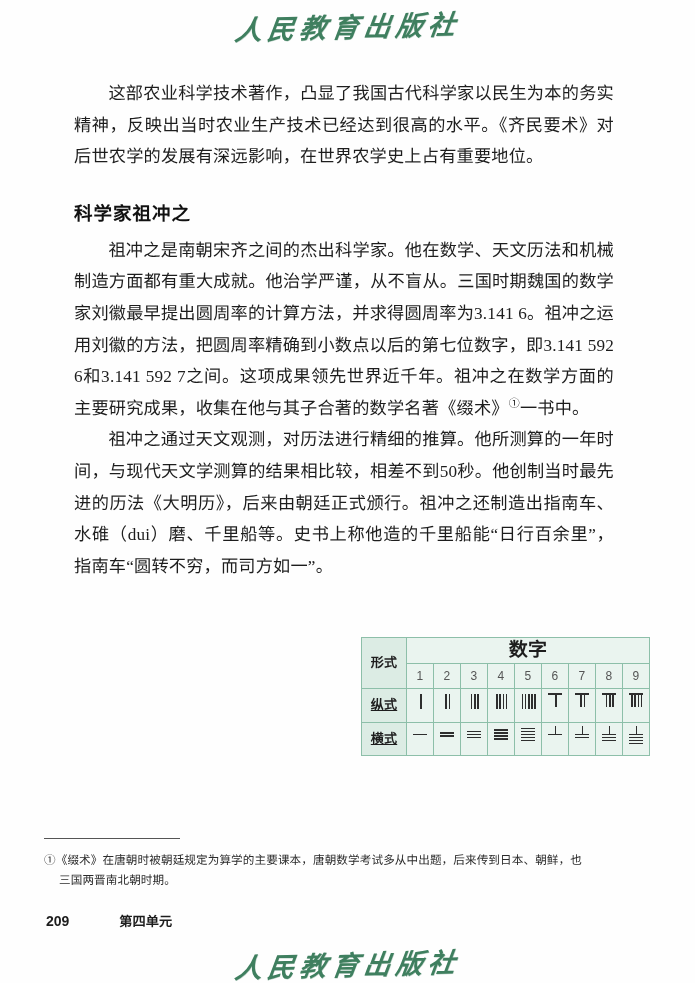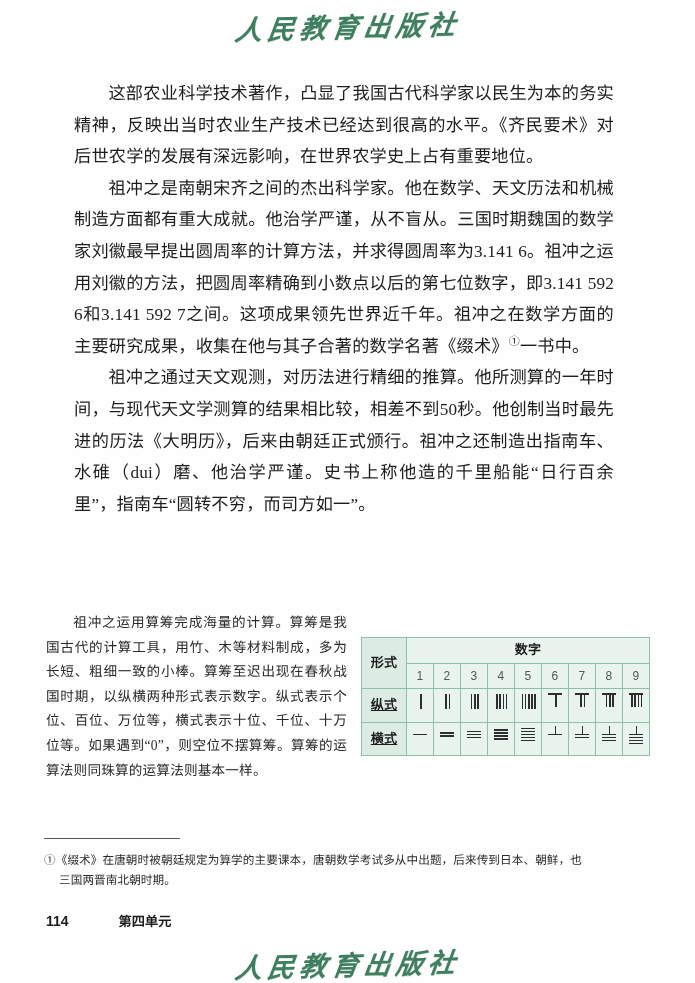--- a/index.html
+++ b/index.html
@@ -132,21 +132,21 @@
     background: #eaf4ef;
   }
   table.rods th.formcol {
     width: 44px;
     background: #dcece4;
     font-size: 13px;
     font-weight: 700;
     padding: 0;
   }
   table.rods th.numhdr {
-    font-size: 13px;
+    font-size: 19px;
     font-weight: 700;
     height: 22px;
     padding: 0 2px;
   }
   table.rods th.digit {
     font-size: 12px;
     font-weight: 400;
     width: 26px;
     height: 20px;
     padding: 0;
@@ -224,24 +224,25 @@
 <div class="page">
 
   <div class="logo-wrap logo-top">
     <span class="logo-text">人民教育出版社</span>
   </div>
 
   <div class="content">
 
     <p class="body">这部农业科学技术著作，凸显了我国古代科学家以民生为本的务实精神，反映出当时农业生产技术已经达到很高的水平。《齐民要术》对后世农学的发展有深远影响，在世界农学史上占有重要地位。</p>
 
+    <h2 class="section-title">科学家祖冲之</h2>
 
     <p class="body"><span>祖冲之是南朝宋齐之间的杰出科学家。他在数学、天文历法和机械制造方面都有重大成就。他治学严谨，从不盲从。三国时期魏国的数学家刘徽最早提出圆周率的计算方法，并求得圆周率为3.141 6。祖冲之运用刘徽的方法，把圆周率精确到小数点以后的第七位数字，即3.141 592 6和3.141 592 7之间。这项成果领先世界近千年。祖冲之在数学方面的主要研究成果，收集在他与其子合著的数学名著《缀术》</span><sup class="fn">①</sup><span>一书中。</span></p>
 
-    <p class="body">祖冲之通过天文观测，对历法进行精细的推算。他所测算的一年时间，与现代天文学测算的结果相比较，相差不到50秒。他创制当时最先进的历法《大明历》，后来由朝廷正式颁行。祖冲之还制造出指南车、水碓（dui）磨、他治学严谨。史书上称他造的千里船能“日行百余里”，指南车“圆转不穷，而司方如一”。</p>
+    <p class="body">祖冲之通过天文观测，对历法进行精细的推算。他所测算的一年时间，与现代天文学测算的结果相比较，相差不到50秒。他创制当时最先进的历法《大明历》，后来由朝廷正式颁行。祖冲之还制造出指南车、水碓（dui）磨、千里船等。史书上称他造的千里船能“日行百余里”，指南车“圆转不穷，而司方如一”。</p>
   </div>
 
   <div class="aside">
 
     <div class="aside-body">
       <div class="float-tbl">
         <table class="rods">
           <thead>
             <tr>
               <th class="formcol" rowspan="2">形式</th>
@@ -280,34 +281,33 @@
                 <td class="rodcell"><span class="rodbox"><i style="left: 5px; top: 6.5px; width: 14px; height: 1.5px;"></i><i style="left: 5px; top: 9.5px; width: 14px; height: 1.5px;"></i><i style="left: 5px; top: 12.5px; width: 14px; height: 1.5px;"></i><i style="left: 5px; top: 15.5px; width: 14px; height: 1.5px;"></i></span></td>
                 <td class="rodcell"><span class="rodbox"><i style="left: 5px; top: 5px; width: 14px; height: 1.5px;"></i><i style="left: 5px; top: 8px; width: 14px; height: 1.5px;"></i><i style="left: 5px; top: 11px; width: 14px; height: 1.5px;"></i><i style="left: 5px; top: 14px; width: 14px; height: 1.5px;"></i><i style="left: 5px; top: 17px; width: 14px; height: 1.5px;"></i></span></td>
                 <td class="rodcell"><span class="rodbox"><i style="left: 11.5px; top: 3px; width: 1.5px; height: 8px;"></i><i style="left: 5px; top: 11px; width: 14px; height: 1.5px;"></i></span></td>
                 <td class="rodcell"><span class="rodbox"><i style="left: 11.5px; top: 3px; width: 1.5px; height: 8px;"></i><i style="left: 5px; top: 11px; width: 14px; height: 1.5px;"></i><i style="left: 5px; top: 14px; width: 14px; height: 1.5px;"></i></span></td>
                 <td class="rodcell"><span class="rodbox"><i style="left: 11.5px; top: 3px; width: 1.5px; height: 8px;"></i><i style="left: 5px; top: 11px; width: 14px; height: 1.5px;"></i><i style="left: 5px; top: 14px; width: 14px; height: 1.5px;"></i><i style="left: 5px; top: 17px; width: 14px; height: 1.5px;"></i></span></td>
                 <td class="rodcell"><span class="rodbox"><i style="left: 11.5px; top: 3px; width: 1.5px; height: 8px;"></i><i style="left: 5px; top: 11px; width: 14px; height: 1.5px;"></i><i style="left: 5px; top: 14px; width: 14px; height: 1.5px;"></i><i style="left: 5px; top: 17px; width: 14px; height: 1.5px;"></i><i style="left: 5px; top: 20px; width: 14px; height: 1.5px;"></i></span></td>
               </tr>
             </tbody>
         </table>
       </div>
-      <span>祖冲之运用算筹完成海量的计算。算筹是我国古代的计算工具，用竹、木等材料制成，多为长短、粗细一致的小棒。算筹至迟出现在春秋战国时期，以纵横两种形式表示数字。纵式表示个位、百位、万位等，横式表示十位、千位、十万位等。如果遇到“0”，则空位不摆算筹。算筹的运算法则同珠算的运算法则基本一样。</span>
     </div>
   </div>
 
   <div class="footnote">
     <div class="fn-rule"></div>
     <div class="fn-item">
       <span>①</span><span>《缀术》在唐朝时被朝廷规定为算学的主要课本，唐朝数学考试多从中出题，后来传到日本、朝鲜，也</span>
       <span class="cont">三国两晋南北朝时期。</span>
     </div>
   </div>
 
   <div class="page-footer">
-    <span class="page-number">114</span>
+    <span class="page-number">209</span>
     <span class="footer-unit">第四单元</span>
   </div>
 
   <div class="logo-wrap logo-bottom">
     <span class="logo-text">人民教育出版社</span>
   </div>
 
 </div>
 
 </body></html>

